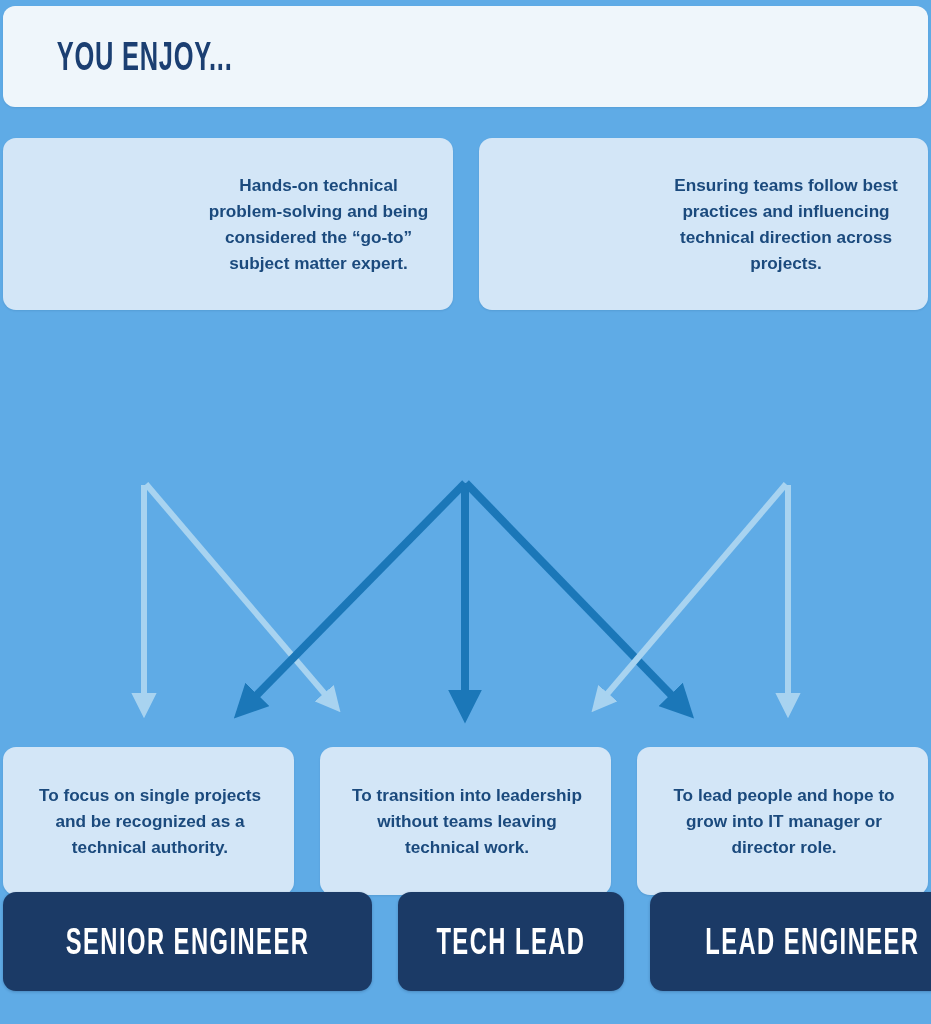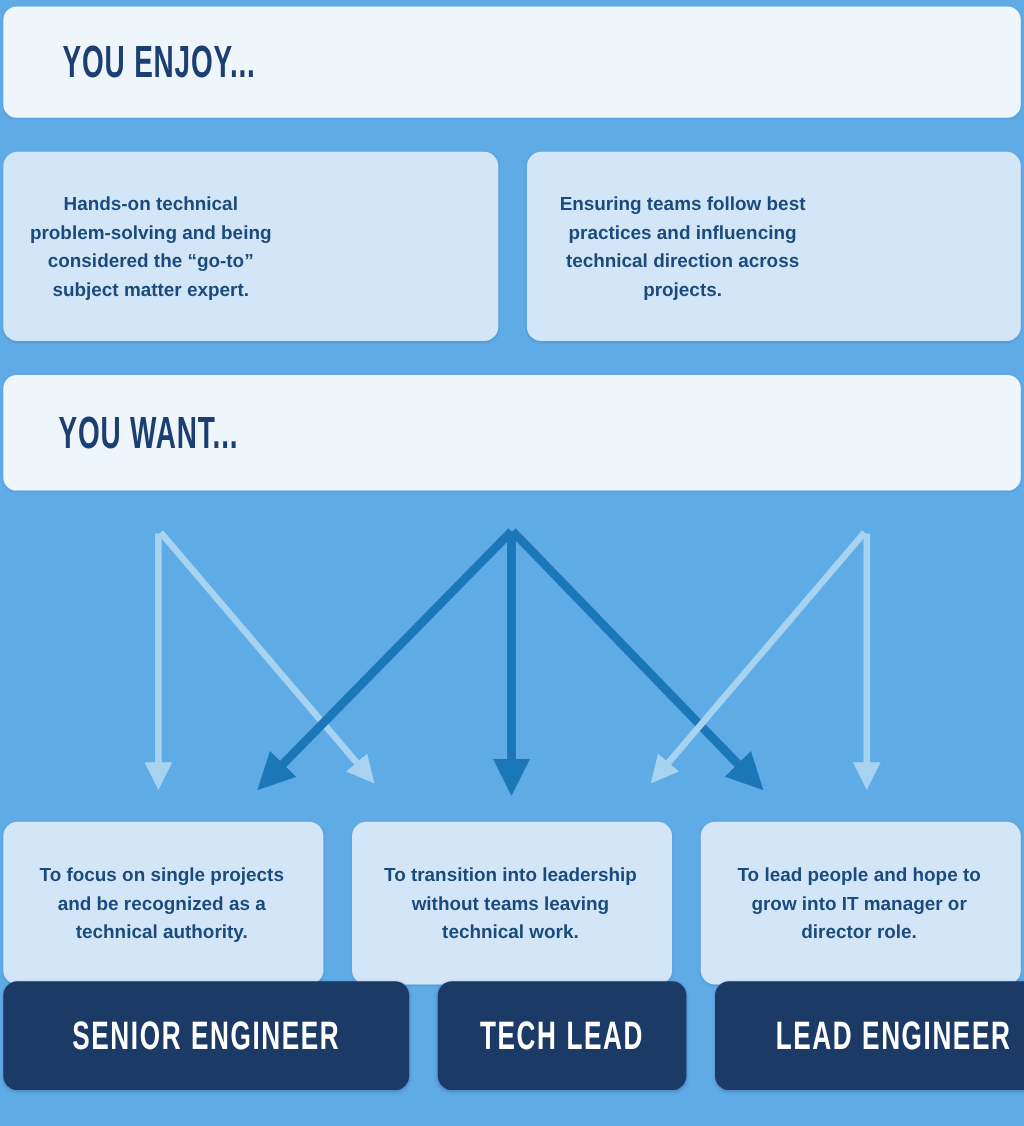--- a/index.html
+++ b/index.html
@@ -55,21 +55,21 @@
   }
   #row-enjoy { top: 138px; height: 172px; }
   #row-want  { top: 747px; height: 148px; }
 
   .card {
     flex: 1 1 0;
     background: #d3e6f7;
     border-radius: 13px;
     display: flex;
     align-items: center;
-    justify-content: flex-start;
+    justify-content: flex-end;
     padding: 12px 18px;
     box-sizing: border-box;
     box-shadow: 0 1px 2px rgba(20,60,100,0.12);
   }
   .card-text {
     font-family: "Liberation Sans", sans-serif;
     font-weight: bold;
     font-size: 17.2px;
     line-height: 1.52;
     color: #1b4a7d;
@@ -133,23 +133,20 @@
 
   <div class="card-row" id="row-enjoy">
     <div class="card">
       <span class="card-text">Hands-on technical problem-solving and being considered the “go-to” subject matter expert.</span>
     </div>
     <div class="card">
       <span class="card-text">Ensuring teams follow best practices and influencing technical direction across projects.</span>
     </div>
   </div>
 
-  <div class="banner" id="banner-want">
-    <span class="banner-title">YOU WANT...</span>
-  </div>
 
   <svg id="arrow-layer" viewBox="0 0 931 290" width="931" height="290">
     <defs>
       <marker id="head-dark" markerWidth="4.2" markerHeight="4.2" refX="1.5" refY="2.1" orient="auto" markerUnits="strokeWidth">
         <path d="M0,0 L4.2,2.1 L0,4.2 z" fill="#1b77b8"></path>
       </marker>
       <marker id="head-light" markerWidth="4.2" markerHeight="4.2" refX="1.5" refY="2.1" orient="auto" markerUnits="strokeWidth">
         <path d="M0,0 L4.2,2.1 L0,4.2 z" fill="#a8d3f0"></path>
       </marker>
     </defs>

